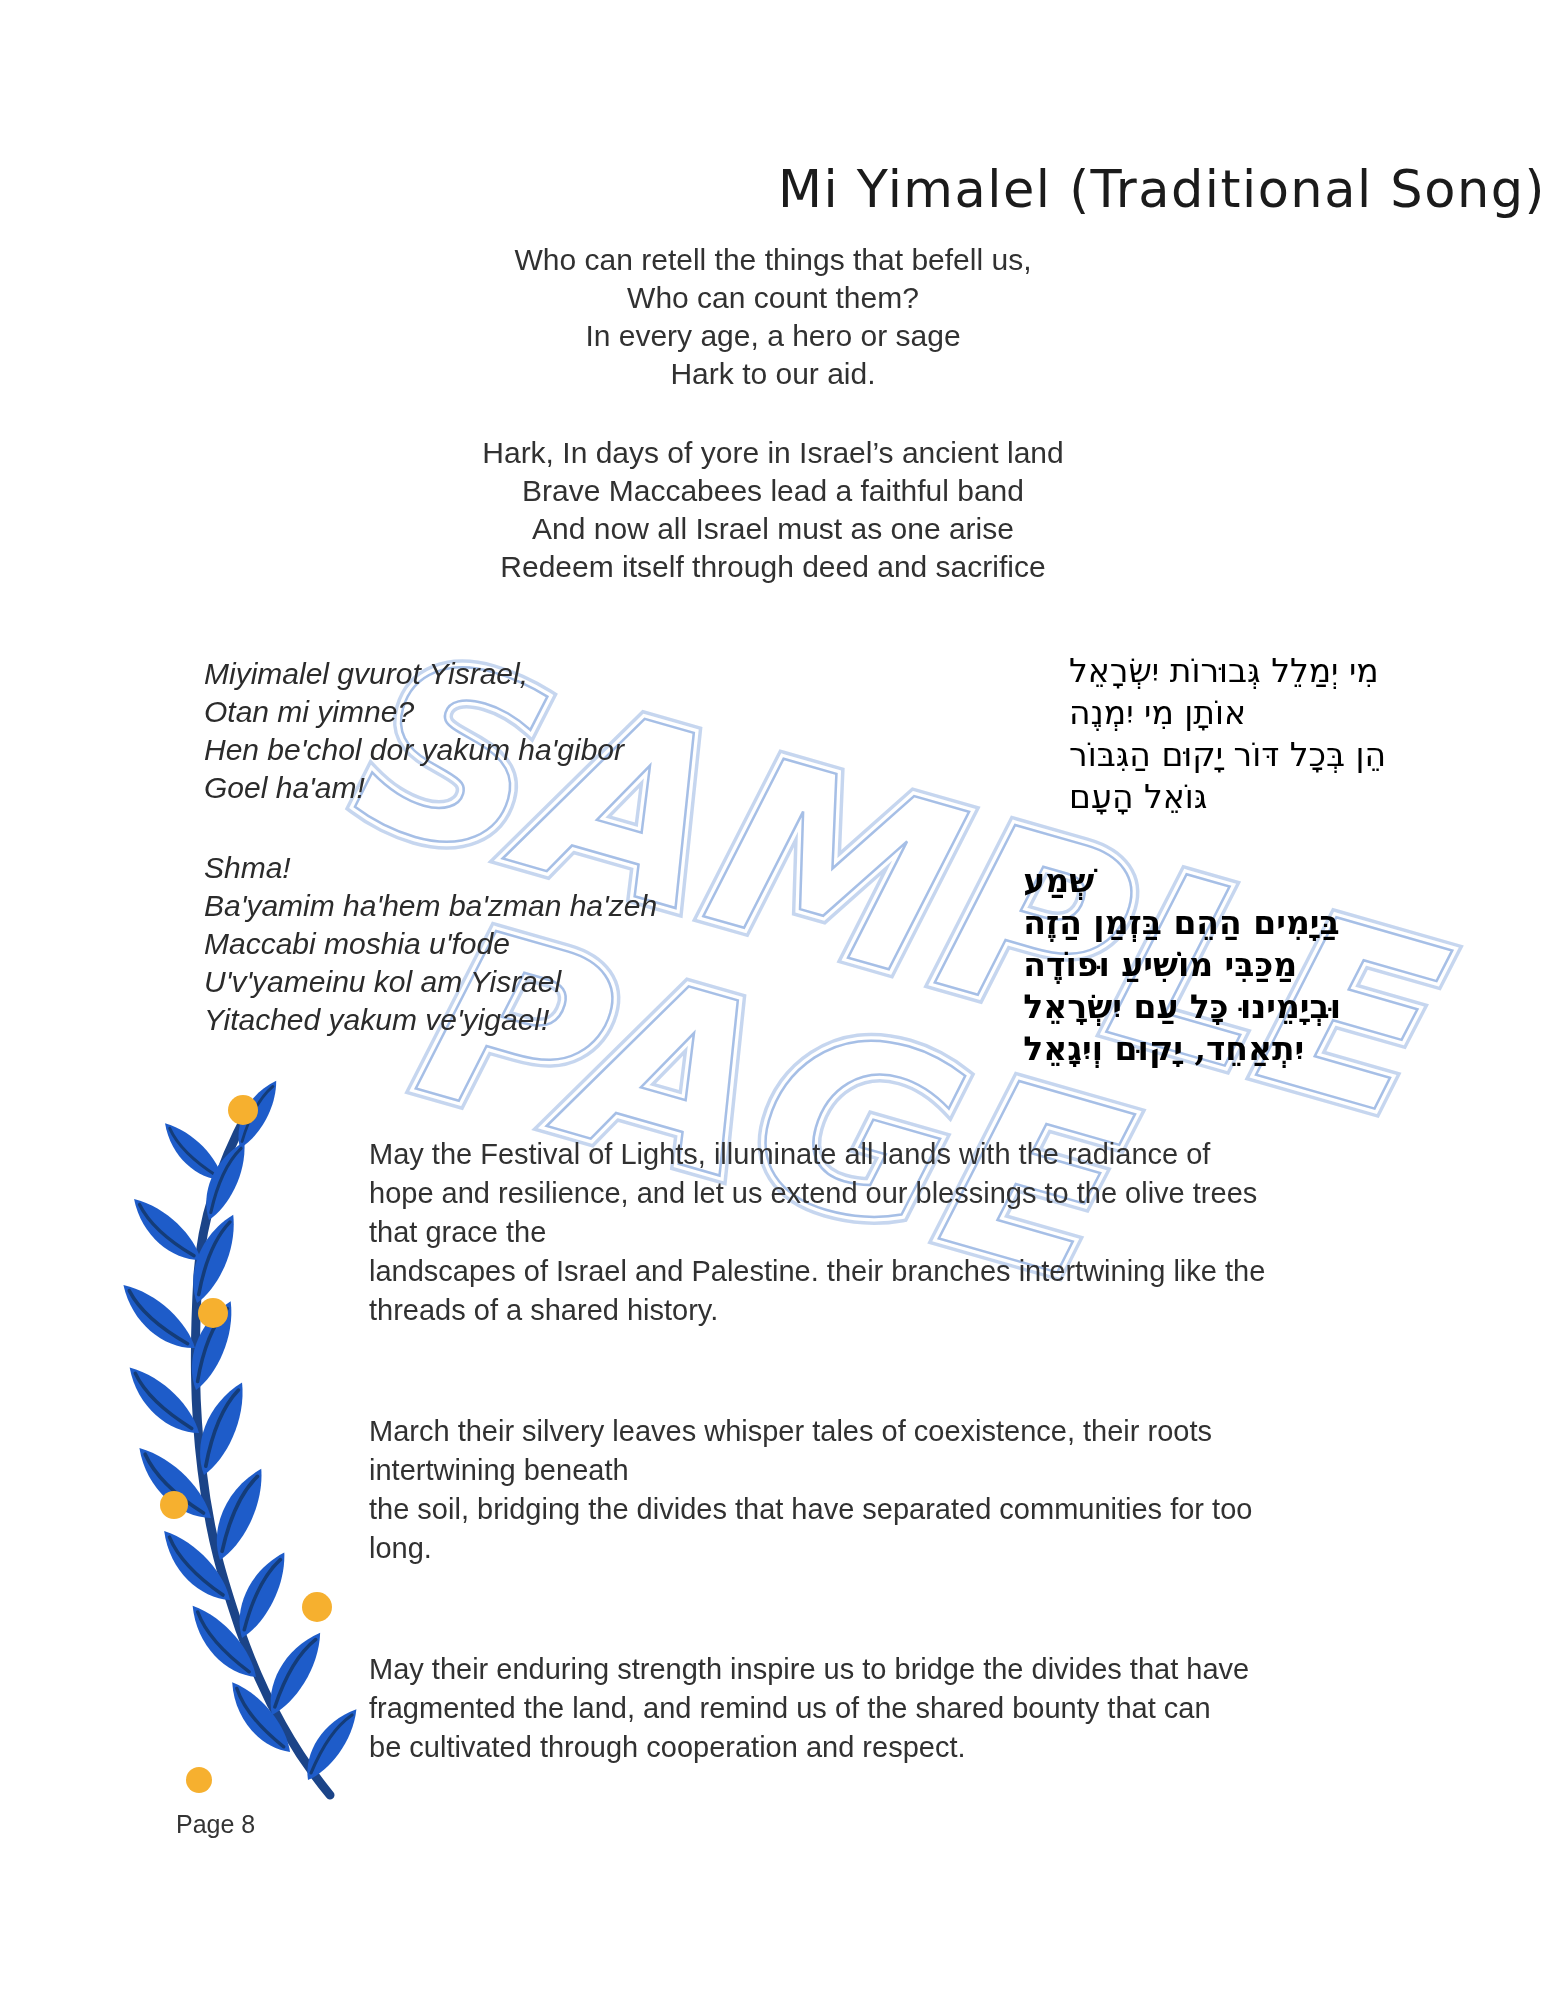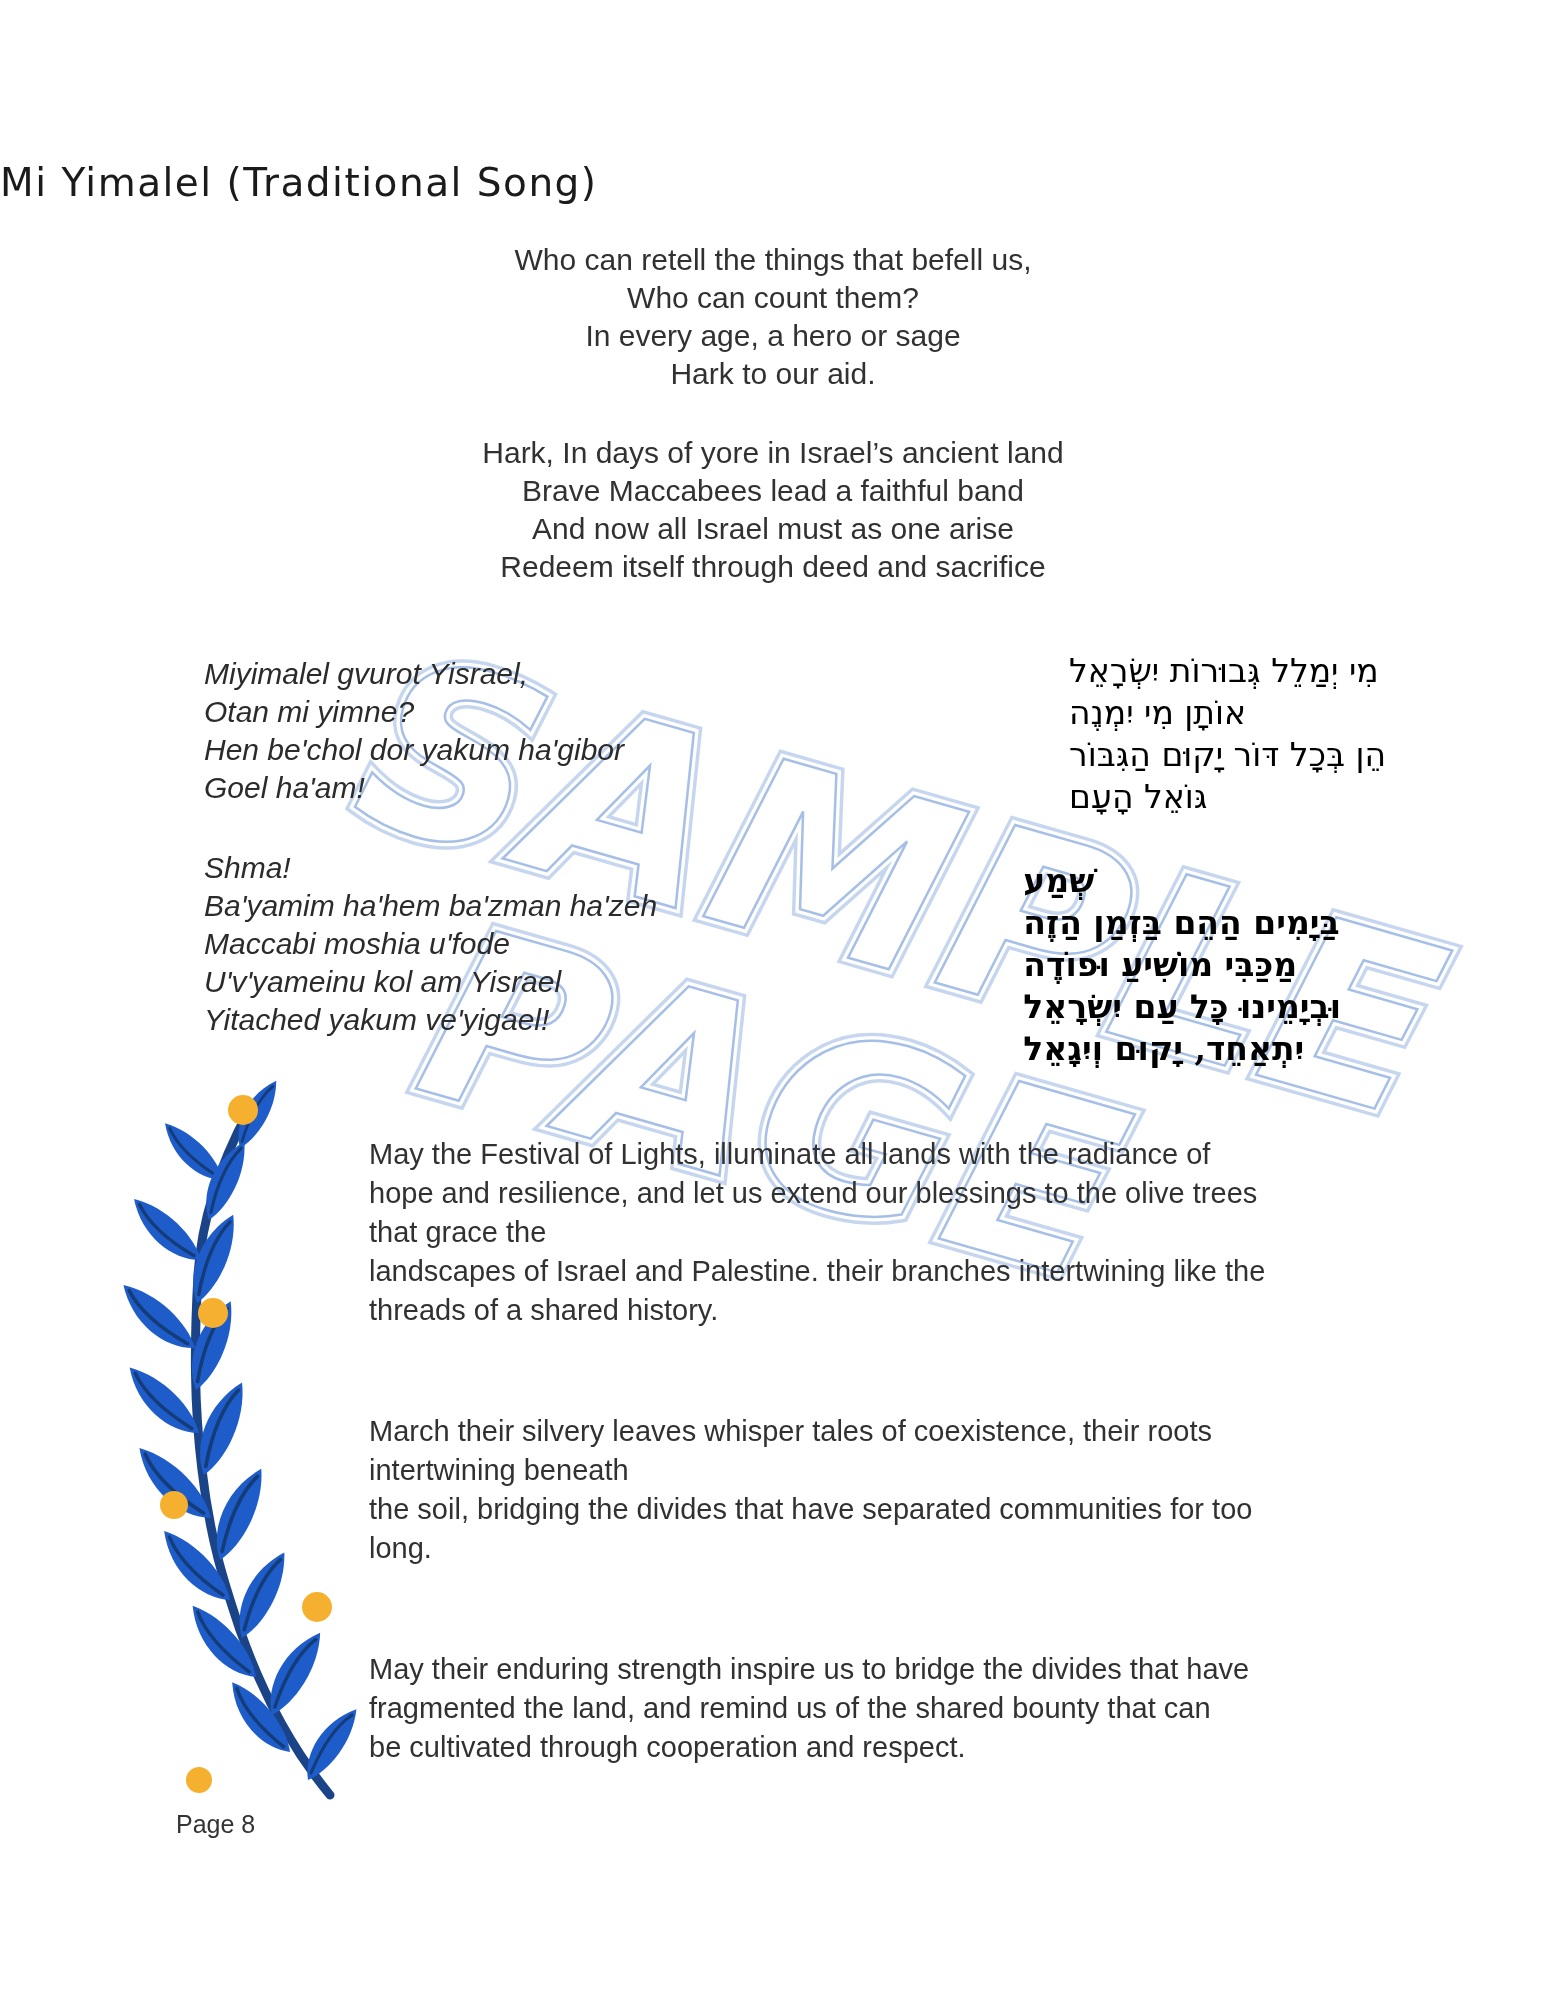--- a/index.html
+++ b/index.html
@@ -45,23 +45,23 @@
     color:transparent;
     -webkit-text-stroke:2.5px rgba(151,180,226,0.85);
   }
   @supports not (-webkit-text-stroke:1px #000){
     .wm-line{color:rgba(151,180,226,0.4);}
   }
   
   .layer{position:absolute;z-index:1;}
   .title{
     top:160px; left:0; width:100%;
-    text-align:left;
+    text-align:right;
     font-family:"DejaVu Sans",sans-serif;
-    font-size:39px;
+    font-size:51px;
     letter-spacing:1.5px;
     color:#1b1b1b;
     white-space:pre-line;
   }
   .stanza{
     left:0; width:100%;
     text-align:center;
     font-size:30px;
     line-height:38px;
     white-space:pre-line;

